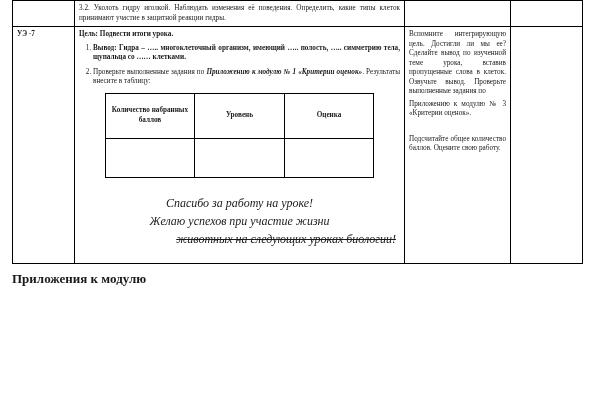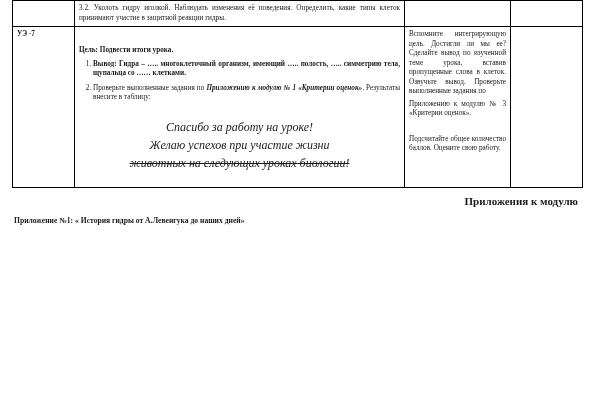--- a/index.html
+++ b/index.html
@@ -40,21 +40,21 @@
   .col-last { width: 72px; }
 
   .cell-code {
     font-weight: bold;
     font-size: 7.6px;
   }
   .just { text-align: justify; }
   .bold { font-weight: bold; margin-top: 23px; }
   .ital { font-style: italic; }
 
-  .p { margin: 16px 0 4px 0; }
+  .p { margin: 0 0 4px 0; }
   .p-last { margin: 0; }
 
   ol.task-list {
     margin: 4px 0 5px 0;
     padding-left: 14px;
   }
   ol.task-list > li {
     margin-bottom: 5px;
     text-align: justify;
   }
@@ -79,26 +79,26 @@
 
   .thanks {
     text-align: center;
     font-style: italic;
     font-size: 12px;
     line-height: 1.5;
     padding: 10px 4px 12px 4px;
   }
   .thanks .line-strike {
     text-decoration: line-through;
+    text-align: right;
   }
 
   .appendix-title {
-    text-align: right;
     font-weight: bold;
-    font-size: 11px;
+    font-size: 13px;
     margin: 7px 10px 0 0;
   }
   .appendix-line {
     font-weight: bold;
     font-size: 7.6px;
     margin: 9px 0 0 2px;
   }
   .note-par {
     text-align: justify;
     margin: 0 0 3px 0;
@@ -138,35 +138,48 @@
 
           <ol class="task-list">
             <li>
               <span class="bold">Вывод: Гидра – ….. многоклеточный организм, имеющий ….. полость, ….. симметрию тела, щупальца со …… клетками.</span>
             </li>
             <li>
               <span>Проверьте выполненные задания по </span><span class="ital bold">Приложению к модулю № 1 «Критерии оценок»</span><span>. Результаты внесите в таблицу:</span>
             </li>
           </ol>
 
+          <table class="inner-table">
+            <tbody>
+              <tr>
+                <td class="head bold">Количество набранных баллов</td>
+                <td class="head bold">Уровень</td>
+                <td class="head bold">Оценка</td>
+              </tr>
+              <tr>
+                <td></td>
+                <td></td>
+                <td></td>
+              </tr>
+            </tbody>
+          </table>
 
           <div class="thanks">
             <div>Спасибо за работу на уроке!</div>
             <div>Желаю успехов при участие жизни</div>
             <div class="line-strike">животных на следующих уроках биологии!</div>
           </div>
         </td>
 
         <td>
           <p class="note-par">Вспомните интегрирующую цель. Достигли ли мы ее? Сделайте вывод по изученной теме урока, вставив пропущенные слова в клеток. Озвучьте вывод. Проверьте выполненные задания по</p>
           <p class="note-ital">Приложению к модулю № 3 «Критерии оценок».</p>
           <p class="note-par">Подсчитайте общее количество баллов. Оцените свою работу.</p>
         </td>
 
         <td></td>
       </tr>
     </tbody>
   </table>
 
   <div class="appendix-title">Приложения к модулю</div>
-  <div class="appendix-line">Приложение №1: « История гидры от А.Левенгука до наших дней»</div>
 
 </div>
 
 </body></html>

